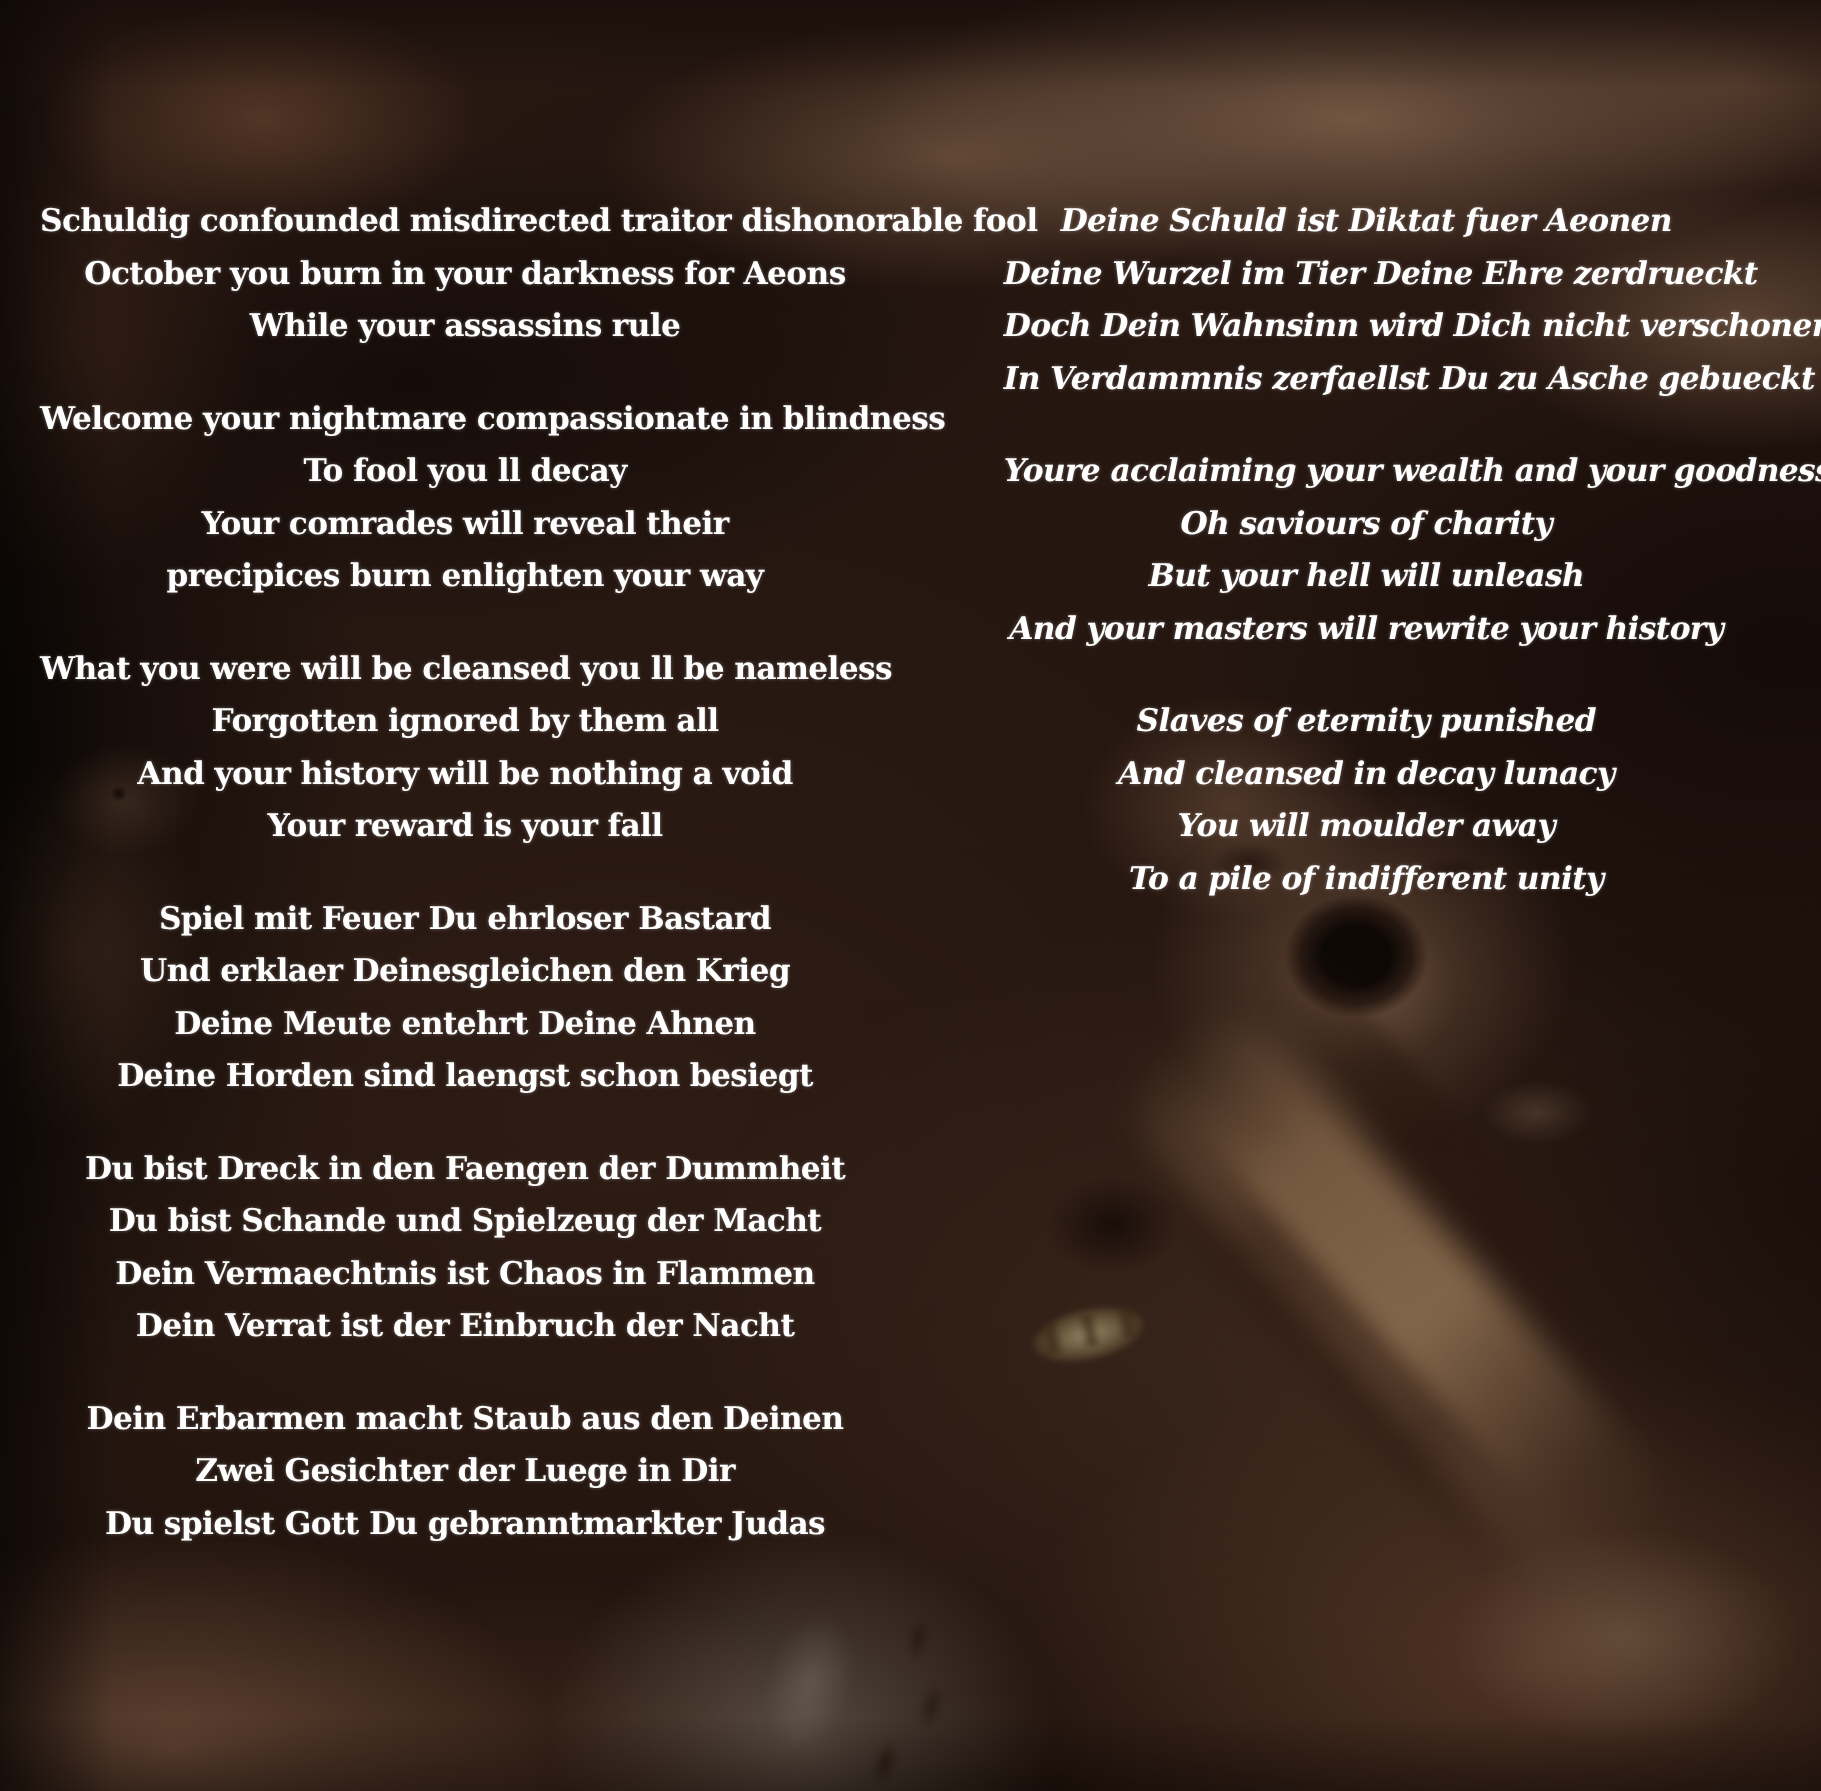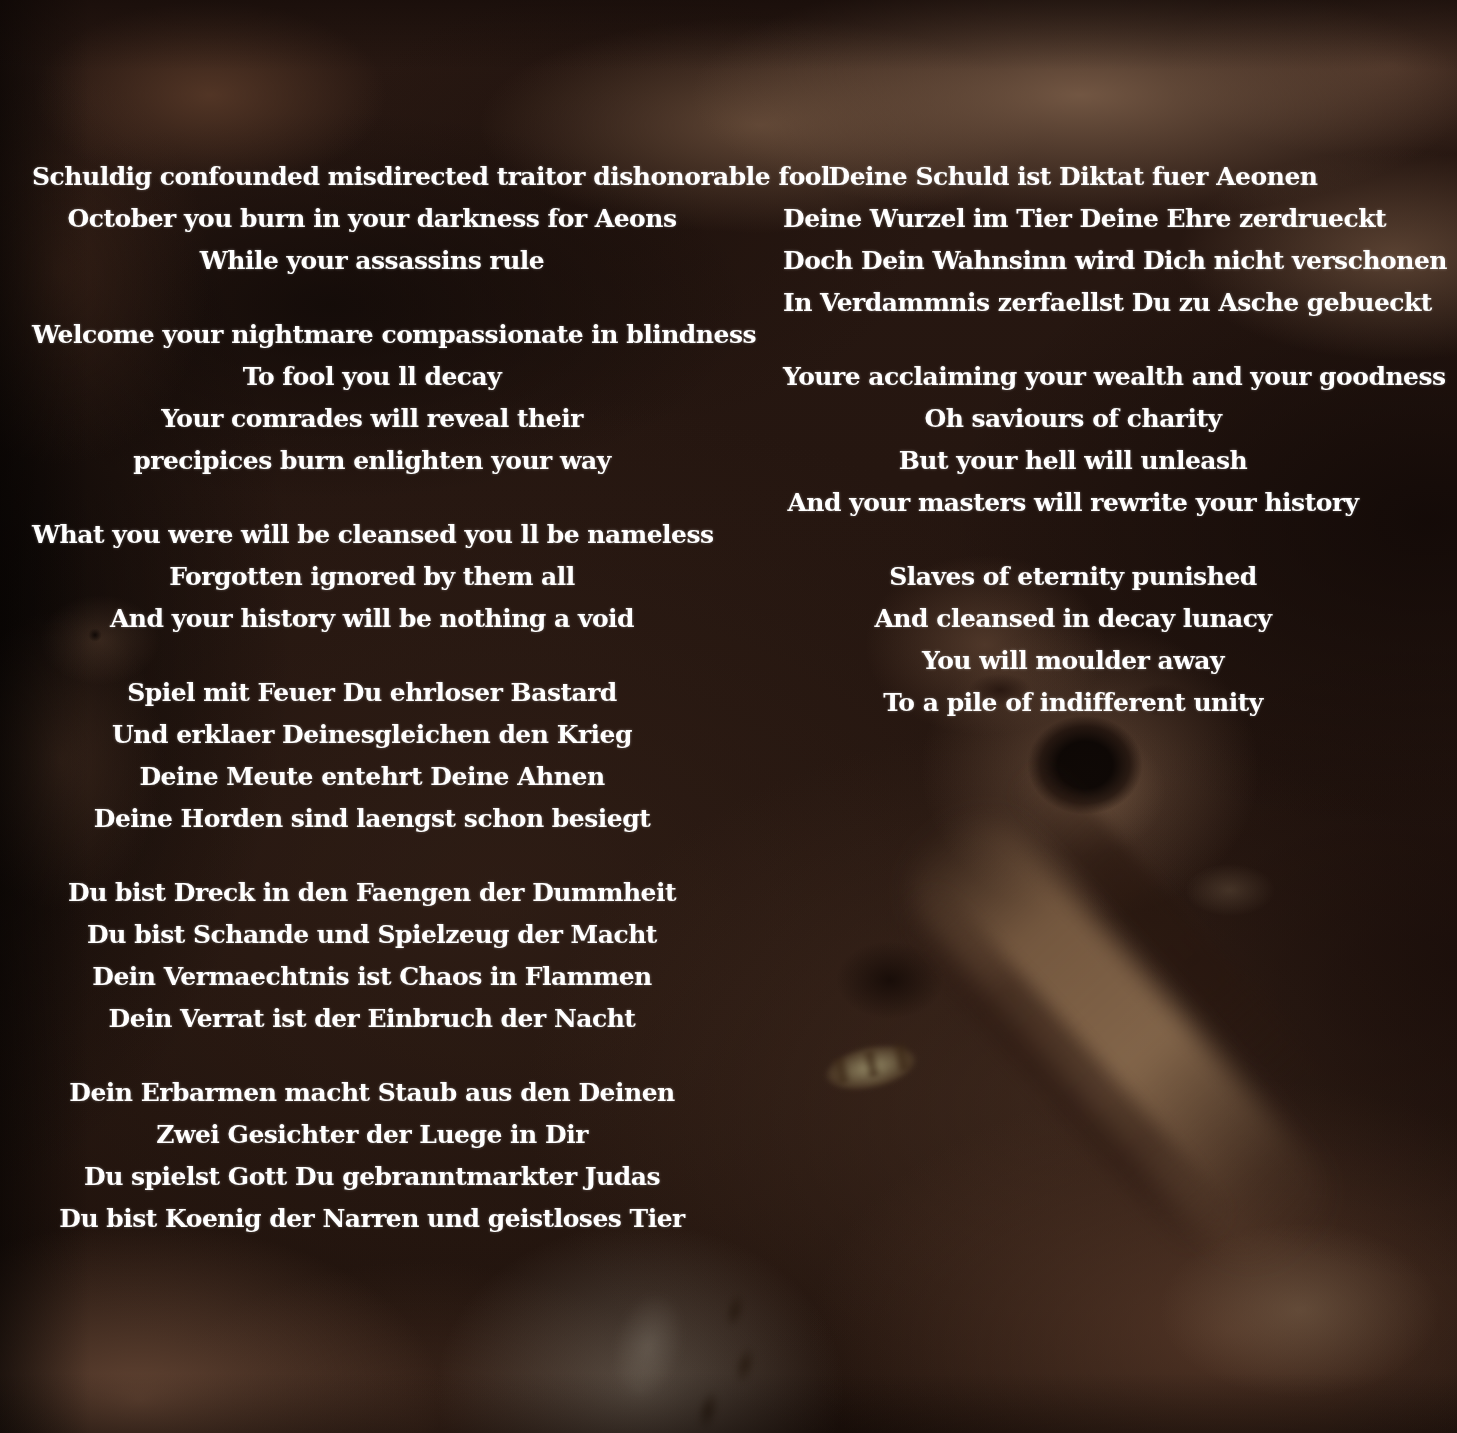--- a/index.html
+++ b/index.html
@@ -115,21 +115,21 @@
   
   .col{
     position:absolute;top:156px;
     color:#ffffff;
     font-weight:bold;
     font-size:25px;line-height:42px;letter-spacing:-0.5px;
     text-align:center;
     text-shadow:0 0 3px rgba(255,255,255,.35);
   }
   .col.left{left:32px;width:680px;}
-  .col.right{left:783px;width:580px;}
+  .col.right{left:803px;width:580px;font-style:italic;}
   .stanza{margin:0 0 32px 0;}
   .line{display:block;white-space:nowrap;}
 </style>
 </head>
 <body>
 
 <div class="page">
 
   <div class="art">
     <div class="bone-shadow-upper"></div>
@@ -149,38 +149,38 @@
     <p class="stanza">
       <span class="line">Welcome your nightmare compassionate in blindness</span>
       <span class="line">To fool you ll decay</span>
       <span class="line">Your comrades will reveal their</span>
       <span class="line">precipices burn enlighten your way</span>
     </p>
     <p class="stanza">
       <span class="line">What you were will be cleansed you ll be nameless</span>
       <span class="line">Forgotten ignored by them all</span>
       <span class="line">And your history will be nothing a void</span>
+      <span class="line">Your reward is your fall</span>
     </p>
     <p class="stanza">
       <span class="line">Spiel mit Feuer Du ehrloser Bastard</span>
       <span class="line">Und erklaer Deinesgleichen den Krieg</span>
       <span class="line">Deine Meute entehrt Deine Ahnen</span>
       <span class="line">Deine Horden sind laengst schon besiegt</span>
     </p>
     <p class="stanza">
       <span class="line">Du bist Dreck in den Faengen der Dummheit</span>
       <span class="line">Du bist Schande und Spielzeug der Macht</span>
       <span class="line">Dein Vermaechtnis ist Chaos in Flammen</span>
       <span class="line">Dein Verrat ist der Einbruch der Nacht</span>
     </p>
     <p class="stanza">
       <span class="line">Dein Erbarmen macht Staub aus den Deinen</span>
       <span class="line">Zwei Gesichter der Luege in Dir</span>
       <span class="line">Du spielst Gott Du gebranntmarkter Judas</span>
-      <span class="line">Du bist Koenig der Narren und geistloses Tier</span>
     </p>
   </div>
 
   <div class="col right">
     <p class="stanza">
       <span class="line">Deine Schuld ist Diktat fuer Aeonen</span>
       <span class="line">Deine Wurzel im Tier Deine Ehre zerdrueckt</span>
       <span class="line">Doch Dein Wahnsinn wird Dich nicht verschonen</span>
       <span class="line">In Verdammnis zerfaellst Du zu Asche gebueckt</span>
     </p>

